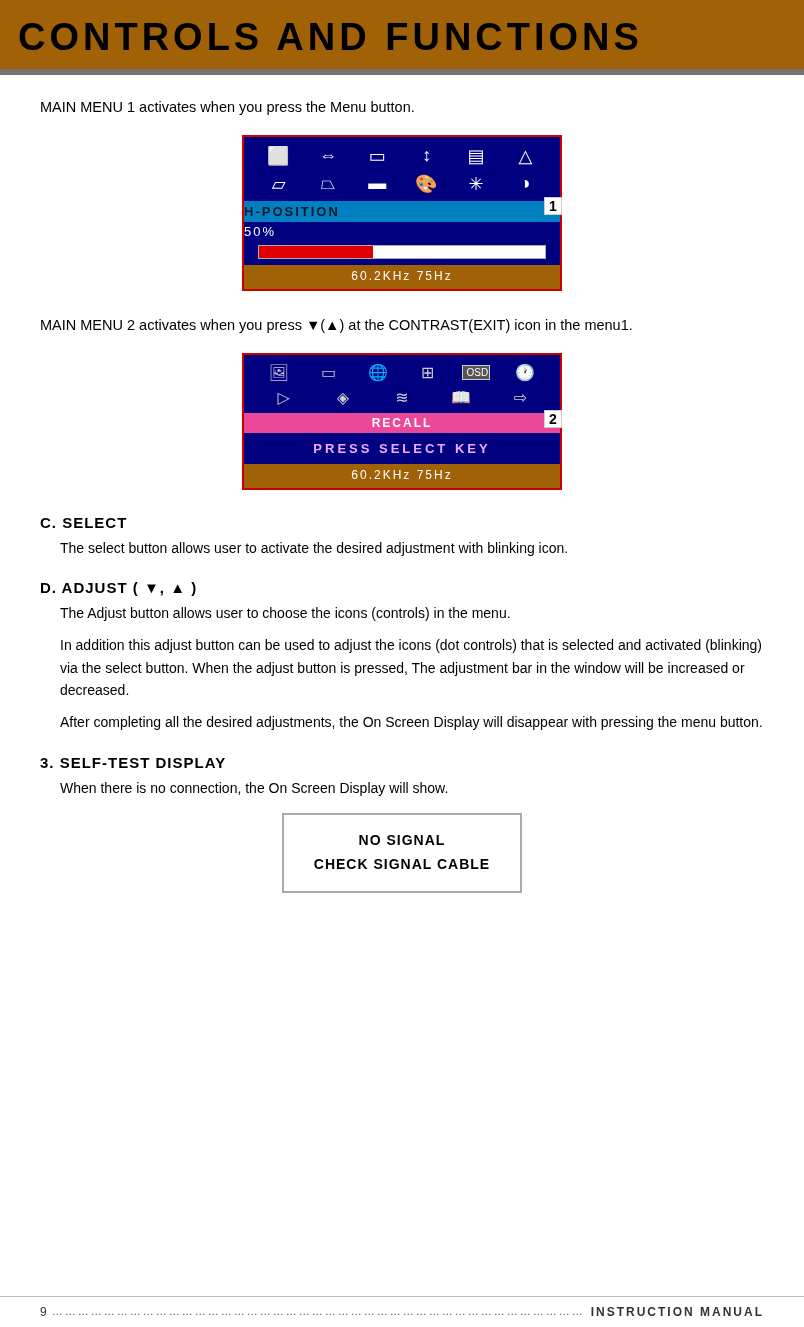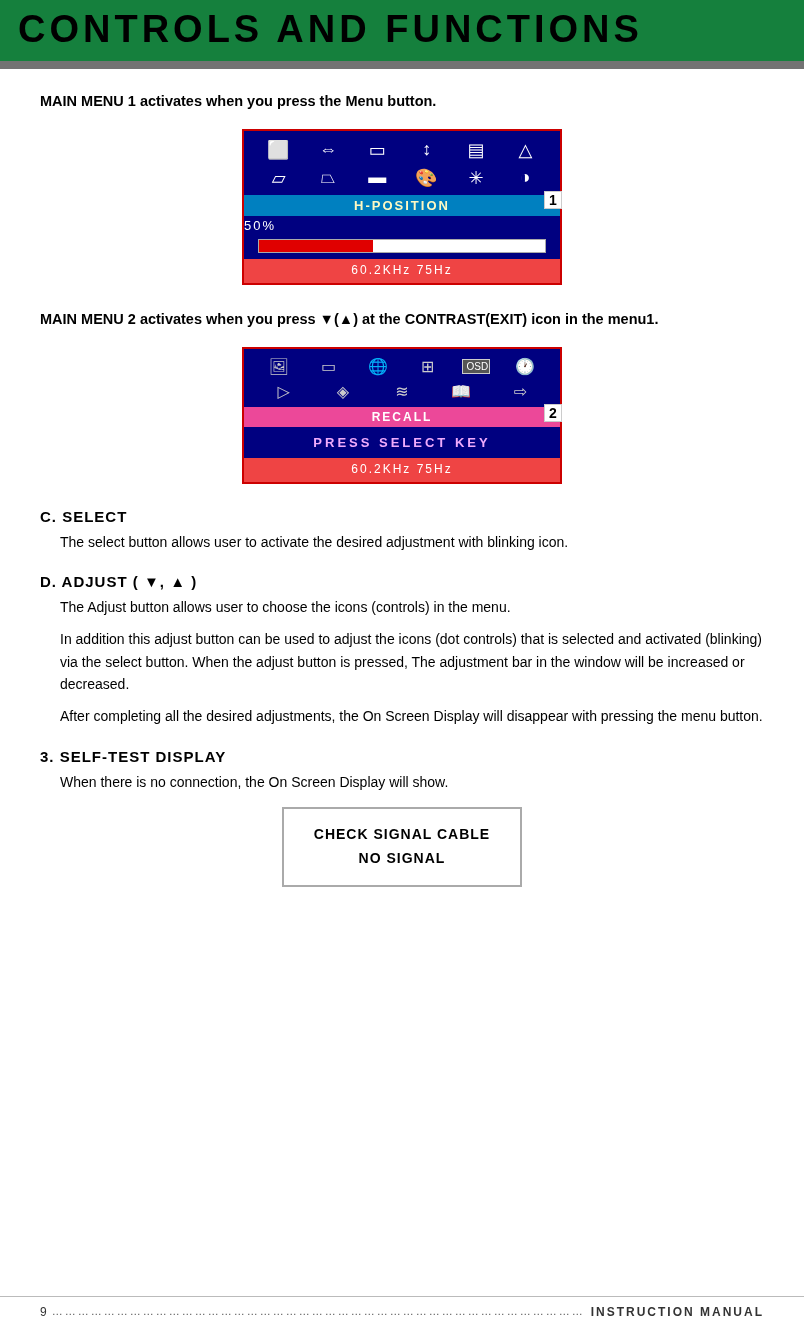--- a/index.html
+++ b/index.html
@@ -7,42 +7,41 @@
       width: 804px;
       min-height: 1327px;
       background: #fff;
       font-family: Arial, sans-serif;
       color: #000;
       position: relative;
     }
 
     
     .page-header {
-      background: #15803d;
-      padding: 8px 18px 10px 18px;
-      border-bottom: 8px solid #737373;
+      background: #a16207;
+      padding: 16px 18px 10px 18px;
+      border-bottom: 6px solid #737373;
     }
     .page-header h1 {
       font-size: 38px;
       font-weight: bold;
       letter-spacing: 4px;
       font-family: Arial, sans-serif;
       color: #000;
     }
 
     
     .content {
       padding: 22px 40px 40px 40px;
     }
 
     .section-para {
       font-size: 14.5px;
       margin-bottom: 16px;
       line-height: 1.5;
-      font-weight: bold;
     }
 
     
     .osd-box {
       border: 2px solid #c00;
       background: #000080;
       width: 320px;
       margin: 0 auto 24px auto;
       padding: 0;
       position: relative;
@@ -62,22 +61,21 @@
     }
     .osd-icons-row2 {
       display: flex;
       justify-content: space-around;
       align-items: center;
       padding: 2px 10px 6px 10px;
       background: #000080;
     }
     .osd-label-bar {
       background: #0080c0;
-      text-align: center;
-      color: #fef9c3;
+      color: #0f172a;
       font-size: 13px;
       font-weight: bold;
       letter-spacing: 2px;
       padding: 3px 0;
     }
     .osd-value {
       background: #000080;
       text-align: left;
       color: #fff;
       font-size: 13px;
@@ -94,21 +92,21 @@
       width: 100%;
       border: 1px solid #aaa;
       position: relative;
     }
     .osd-progress-bar-fill {
       background: #e00000;
       height: 100%;
       width: 40%;
     }
     .osd-freq {
-      background: #ef4444;
+      background: #a16207;
       text-align: center;
       color: #fff;
       font-size: 12px;
       letter-spacing: 2px;
       padding: 4px 0 6px 0;
     }
     .osd-number-badge {
       position: absolute;
       right: -2px;
       top: 60px;
@@ -313,22 +311,22 @@
 
   <p class="section-heading">D. ADJUST ( ▼, ▲ )</p>
   <p class="section-body">The Adjust button allows user to choose the icons (controls) in the menu.</p>
   <p class="section-body">In addition this adjust button can be used to adjust the icons (dot controls) that is selected and activated (blinking) via the select button. When the adjust button is pressed, The adjustment bar in the window will be increased or decreased.</p>
   <p class="section-body">After completing all the desired adjustments, the On Screen Display will disappear with pressing the menu button.</p>
 
   <p class="section-heading">3. SELF-TEST DISPLAY</p>
   <p class="section-body">When there is no connection, the On Screen Display will show.</p>
 
   <div class="signal-box">
+    <div>NO SIGNAL</div>
     <div>CHECK SIGNAL CABLE</div>
-    <div>NO SIGNAL</div>
   </div>
 
 </div>
 
 <div class="page-footer">
   <span style="margin-right:4px">9</span>
   <span class="footer-dots">……………………………………………………………………………………………………………</span>
   <span class="footer-label">INSTRUCTION  MANUAL</span>
 </div>
 

